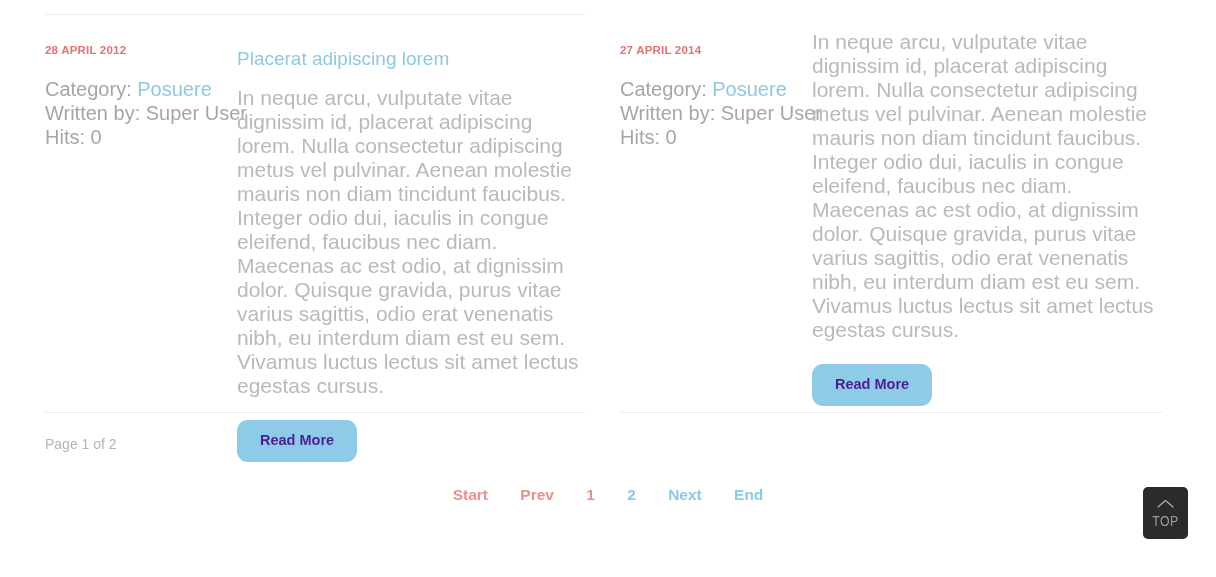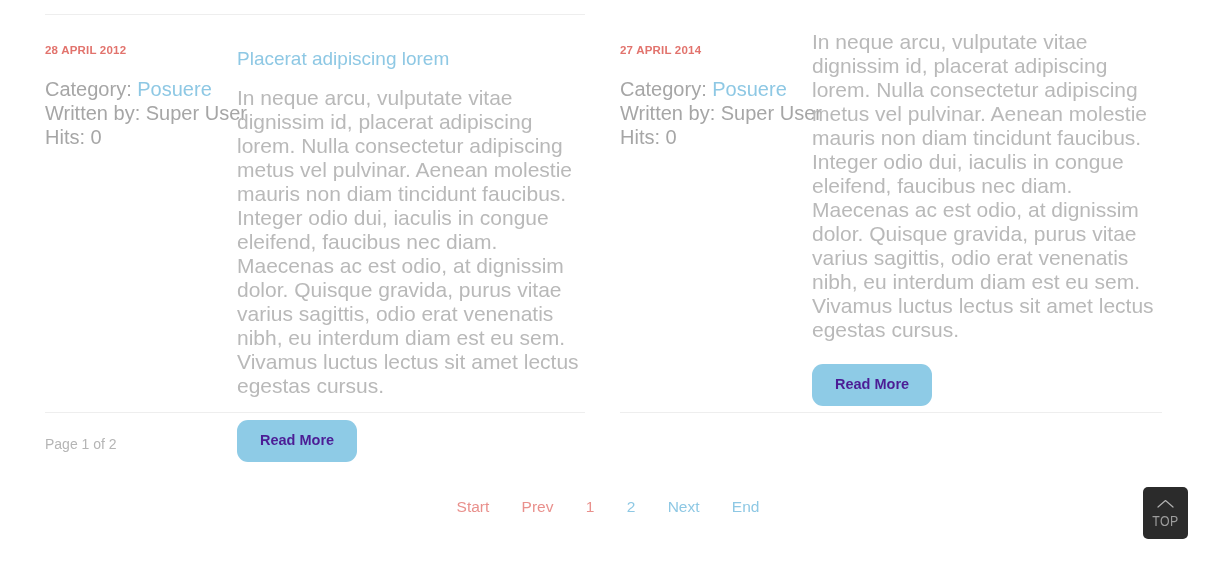--- a/index.html
+++ b/index.html
@@ -147,25 +147,26 @@
     top: 434px;
     font-size: 14px;
     color: #b5b5b5;
     line-height: 20px;
   }
 
   
   .pagination {
     position: absolute;
     left: 0;
-    top: 496px;
+    top: 484px;
     width: 1216px;
     text-align: center;
     font-size: 15.5px;
     line-height: 22px;
+    font-weight: bold;
   }
   .pagination ul {
     margin: 0;
     padding: 0;
     list-style: none;
     display: inline-block;
   }
   .pagination li {
     display: inline-block;
     margin: 0 14px;

